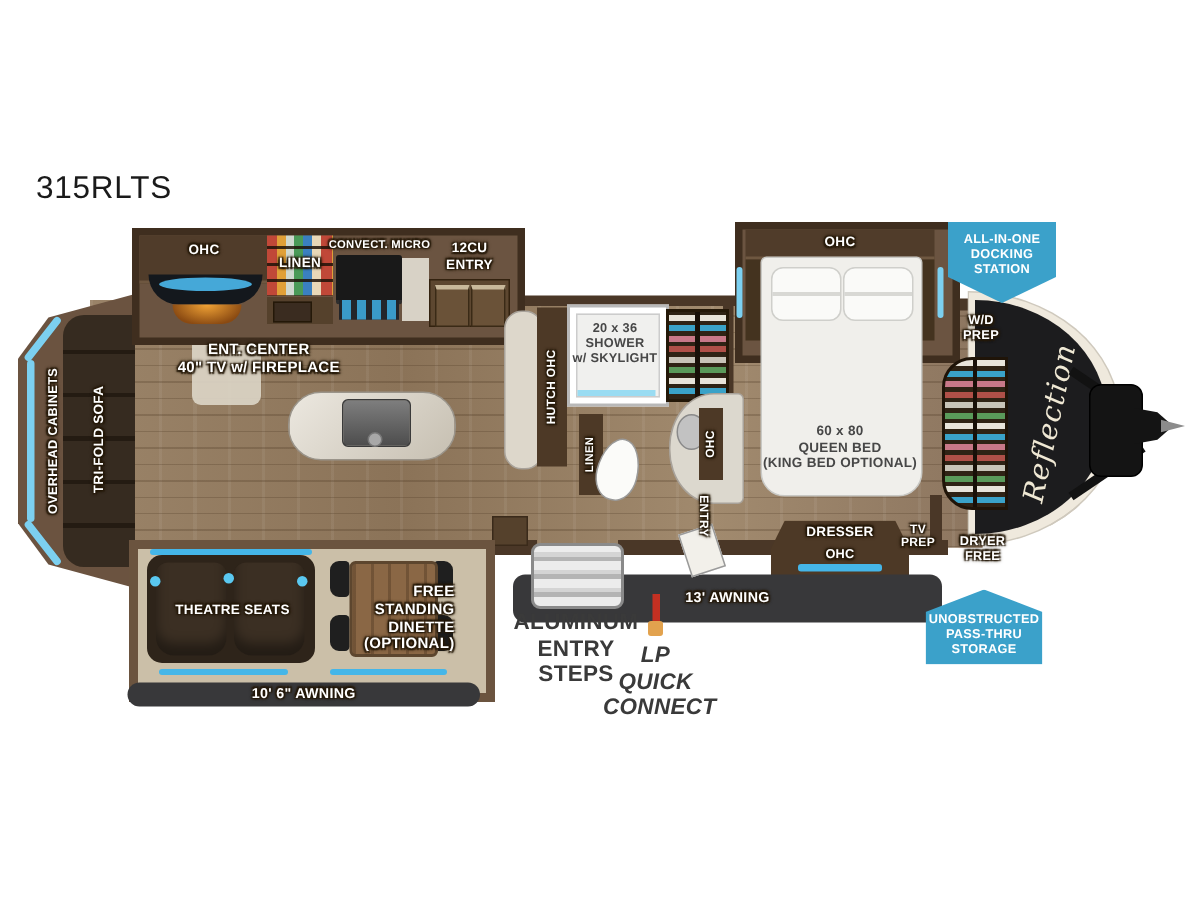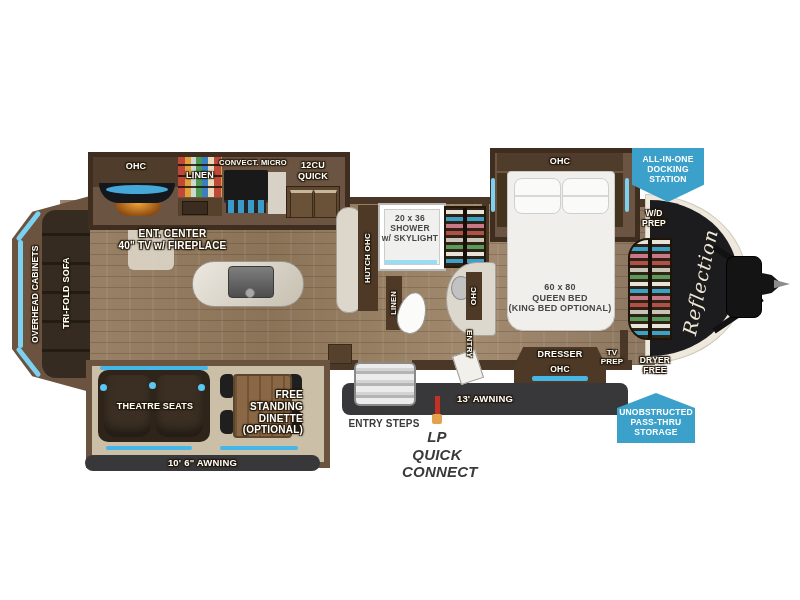--- a/index.html
+++ b/index.html
@@ -30,20 +30,21 @@
         #b05048 31px 35px,#2f2315 35px 38px,#c87888 38px 42px);}
   .badge{background:#3ba1ca;}
   .awnbar{background:#38383a;border-radius:8px;}
   .ctr{display:flex;align-items:center;justify-content:center;}
 </style>
 </head>
 <body>
 
 <div class="stage">
 
+  <div class="abs" style="left:24px;top:114px;font-size:21px;color:#1a1a1a;letter-spacing:.5px;">315RLTS</div>
 
   <div class="abs wood" style="left:60px;top:200px;width:595px;height:165px;"></div>
 
   <div class="abs" style="left:128px;top:214px;width:46px;height:56px;background:#ddd6c8;border-radius:6px;opacity:.9;"></div>
 
   <div class="abs" style="left:192px;top:261px;width:110px;height:44px;border:1px solid #9a948a;border-radius:22px;
        background:linear-gradient(135deg,#ece8e0,#c6bfb1);"></div>
   <div class="abs" style="left:228px;top:266px;width:44px;height:30px;border:1px solid #3a3a3a;border-radius:4px;
        background:linear-gradient(#7e7e7e,#4d4d4d);"></div>
   <div class="abs" style="left:245px;top:288px;width:8px;height:8px;background:#a8a8a8;border-radius:50%;border:1px solid #777;"></div>
@@ -85,21 +86,21 @@
   <div class="abs lbl" style="left:174px;top:170px;width:52px;">LINEN</div>
   <div class="abs" style="left:178px;top:198px;width:44px;height:18px;background:#55412c;"></div>
   <div class="abs" style="left:182px;top:201px;width:24px;height:12px;background:#3a2c20;border:1px solid #241808;"></div>
   <div class="abs lbl" style="left:218px;top:159px;width:70px;font-size:7.5px;">CONVECT. MICRO</div>
   <div class="abs" style="left:224px;top:170px;width:44px;height:30px;background:#191919;border-radius:2px;
        border-bottom:3px solid #2e2e2e;"></div>
   <div class="abs" style="left:226px;top:200px;width:40px;height:13px;background:#23252a;
        background-image:repeating-linear-gradient(90deg,#3a9ac8 2px 8px,#23252a 8px 12px);"></div>
   <div class="abs" style="left:268px;top:172px;width:18px;height:42px;background:#d8d2c6;"></div>
   <div class="abs lbl" style="left:288px;top:160px;width:50px;">12CU
-QUICK</div>
+ENTRY</div>
   <div class="abs" style="left:286px;top:186px;width:52px;height:30px;background:#5d4730;border:1px solid #33220f;">
     <div class="abs" style="left:3px;top:3px;width:21px;height:24px;background:#6a5238;border:1px solid #3a2a16;border-top:3px solid #c8b89a;"></div>
     <div class="abs" style="left:27px;top:3px;width:21px;height:24px;background:#6a5238;border:1px solid #3a2a16;border-top:3px solid #c8b89a;"></div>
   </div>
   <div class="abs lbl" style="left:85px;top:228px;width:175px;font-size:10px;">ENT. CENTER
 40" TV w/ FIREPLACE</div>
 
   <div class="abs" style="left:336px;top:207px;width:24px;height:104px;background:#ddd7cb;border:1px solid #a8a29a;border-radius:12px;"></div>
   <div class="abs" style="left:358px;top:205px;width:20px;height:106px;background:#4d3926;"></div>
   <div class="v abs" style="left:368px;top:258px;">
@@ -204,21 +205,21 @@
   <div class="abs awnbar ctr" style="left:85px;top:455px;width:235px;height:16px;">
     <span class="lbl" style="font-size:9.5px;">10' 6" AWNING</span>
     </div>
 
   <div class="abs awnbar ctr" style="left:342px;top:383px;width:286px;height:32px;">
     <span class="lbl" style="font-size:9.5px;">13' AWNING</span>
     </div>
 
   <div class="abs" style="left:354px;top:362px;width:58px;height:40px;border:2px solid #8a8a8a;border-radius:6px;
        background:repeating-linear-gradient(0deg,#ececec 0 6px,#b4b4b4 6px 9px,#d4d4d4 9px 12px);"></div>
-  <div class="abs lbl blk" style="left:336px;top:406px;width:96px;font-size:10px;">ALUMINUM
+  <div class="abs lbl blk" style="left:336px;top:406px;width:96px;font-size:15px;">ALUMINUM
 ENTRY STEPS</div>
 
   <div class="abs" style="left:435px;top:396px;width:5px;height:20px;background:#c43022;"></div>
   <div class="abs" style="left:432px;top:414px;width:10px;height:10px;background:#e2a24e;border-radius:2px;"></div>
   <div class="abs lbl blk" style="left:402px;top:428px;width:70px;font-size:15px;font-style:italic;">LP QUICK
 CONNECT</div>
 
   <div class="abs" style="left:456px;top:352px;width:22px;height:28px;background:#f2f0ea;border:1px solid #9a9a9a;transform:rotate(-18deg);"></div>
   <div class="v vcw abs" style="left:469px;top:344px;">
     <span class="lbl" style="font-size:8px;">ENTRY</span>

